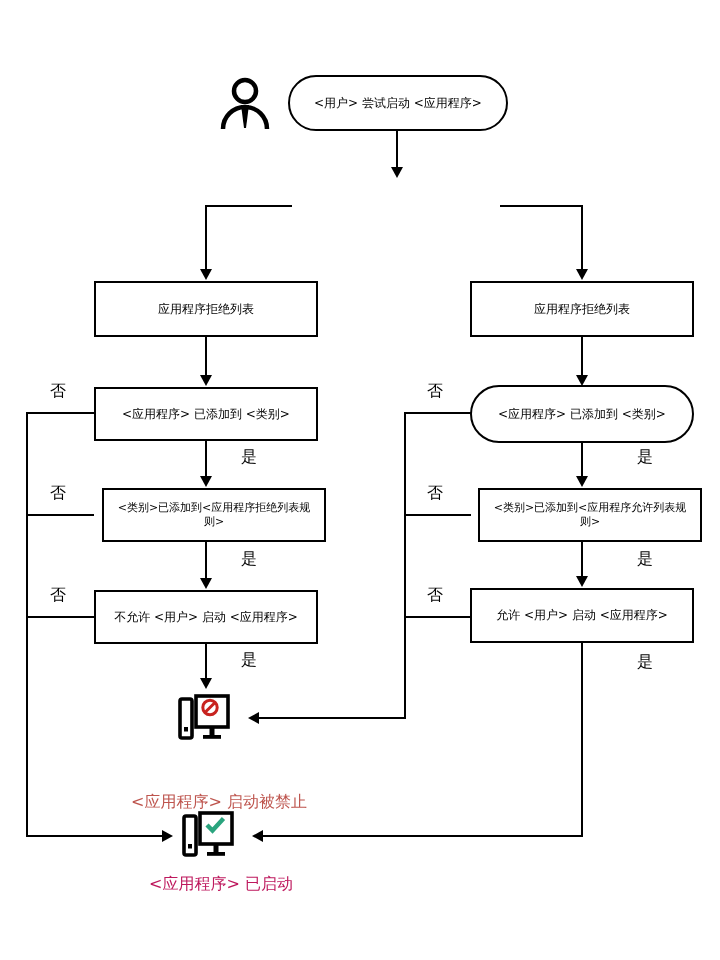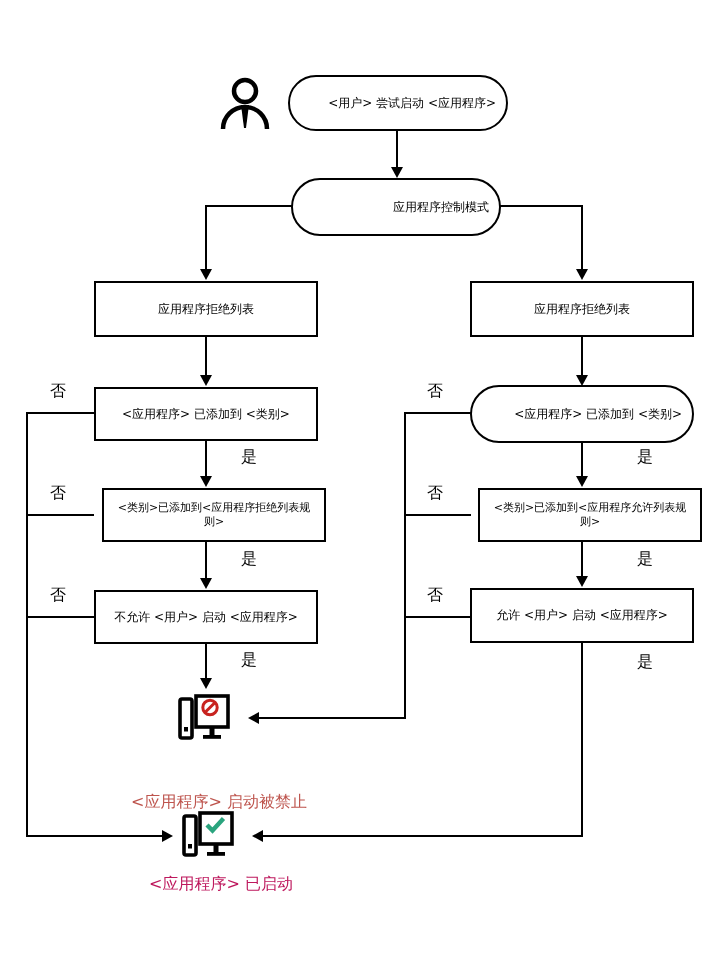--- a/index.html
+++ b/index.html
@@ -1,21 +1,21 @@
 <!DOCTYPE html>
 <html><head>
 <meta charset="utf-8">
 <style>
   html,body{margin:0;padding:0;background:#ffffff;}
   body{font-family:"DejaVu Sans","Liberation Sans",sans-serif;}
   #canvas{position:relative;width:720px;height:960px;background:#ffffff;overflow:hidden;}
   .node{position:absolute;border:2px solid #000;background:#fff;box-sizing:border-box;
         display:flex;align-items:center;justify-content:center;text-align:center;
         font-size:12px;line-height:1.25;color:#000;padding:0 10px;}
-  .stadium{border-radius:29px;justify-content:flex-end;}
+  .stadium{border-radius:29px;}
   .small-text{font-size:11px;margin-left:8px;}
   .hline{position:absolute;height:2px;background:#000;}
   .vline{position:absolute;width:2px;background:#000;}
   .ah{position:absolute;width:0;height:0;}
   .ah.down{border-left:6px solid transparent;border-right:6px solid transparent;border-top:11px solid #000;}
   .ah.right{border-top:6px solid transparent;border-bottom:6px solid transparent;border-left:11px solid #000;}
   .ah.left{border-top:6px solid transparent;border-bottom:6px solid transparent;border-right:11px solid #000;}
   .edge-label{position:absolute;font-size:16px;color:#000;}
   .result{position:absolute;font-size:16px;text-align:center;white-space:nowrap;}
   .result.blocked{color:#be554e;}
@@ -33,23 +33,20 @@
     <path d="M21,30 L29,30 L26,53 L24,53 Z" fill="#000"></path>
   </svg>
 
   <div class="node stadium" style="left:288px;top:75px;width:220px;height:56px;">
     <span>&lt;用户&gt; 尝试启动 &lt;应用程序&gt;</span>
   </div>
 
   <div class="vline" style="left:396px;top:131px;height:36px;"></div>
   <div class="ah down" style="left:391px;top:167px;"></div>
 
-  <div class="node stadium" style="left:291px;top:178px;width:210px;height:58px;">
-    <span>应用程序控制模式</span>
-  </div>
 
   <div class="hline" style="left:206px;top:205px;width:86px;"></div>
   <div class="vline" style="left:205px;top:205px;height:64px;"></div>
   <div class="ah down" style="left:200px;top:269px;"></div>
 
   <div class="hline" style="left:500px;top:205px;width:83px;"></div>
   <div class="vline" style="left:581px;top:205px;height:64px;"></div>
   <div class="ah down" style="left:576px;top:269px;"></div>
 
   <div class="node" style="left:94px;top:281px;width:224px;height:56px;">

